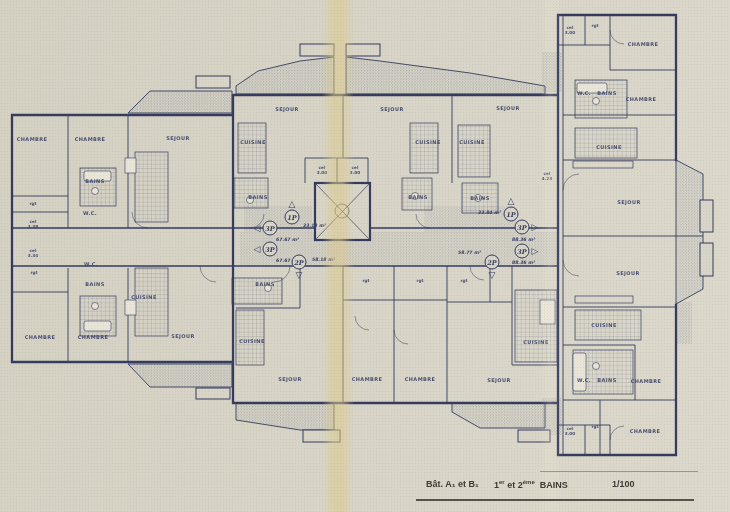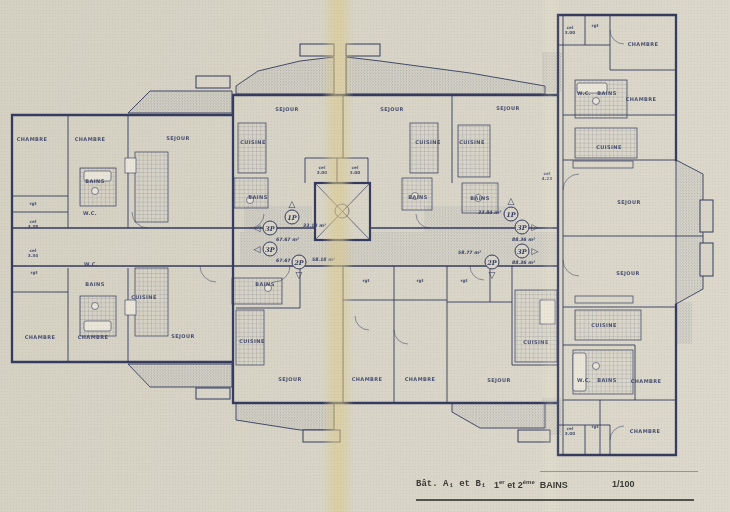--- a/index.html
+++ b/index.html
@@ -49,21 +49,21 @@
     font-size:9px;line-height:1;color:var(--ink);}
   .unit-area{position:absolute;transform:translate(0,-50%);
     font:italic 700 4.6px "DejaVu Sans",sans-serif;color:#3a4168;white-space:nowrap;}
 
   .title-block{position:absolute;left:400px;top:470px;width:312px;height:38px;
     color:var(--title-ink);font-family:"Liberation Sans",sans-serif;}
   .tb-topline{position:absolute;left:140px;top:1px;width:158px;height:1px;
     background:rgba(70,68,60,.45);}
   .tb-row{position:absolute;left:0;top:9px;width:100%;height:14px;
     font-size:9px;font-weight:600;white-space:pre;}
-  .tb-building{position:absolute;left:16px;top:0;font-family:Liberation Mono, monospace;}
+  .tb-building{position:absolute;left:26px;top:0;}
   .tb-floor{position:absolute;left:94px;top:0;}
   .tb-scale{position:absolute;left:212px;top:0;}
   .tb-row sup{font-size:6px;}
   .tb-underline{position:absolute;left:16px;top:29px;width:278px;height:1.6px;
     background:var(--title-ink);opacity:.85;}
 </style>
 </head>
 <body>
 
 <div class="stage">

